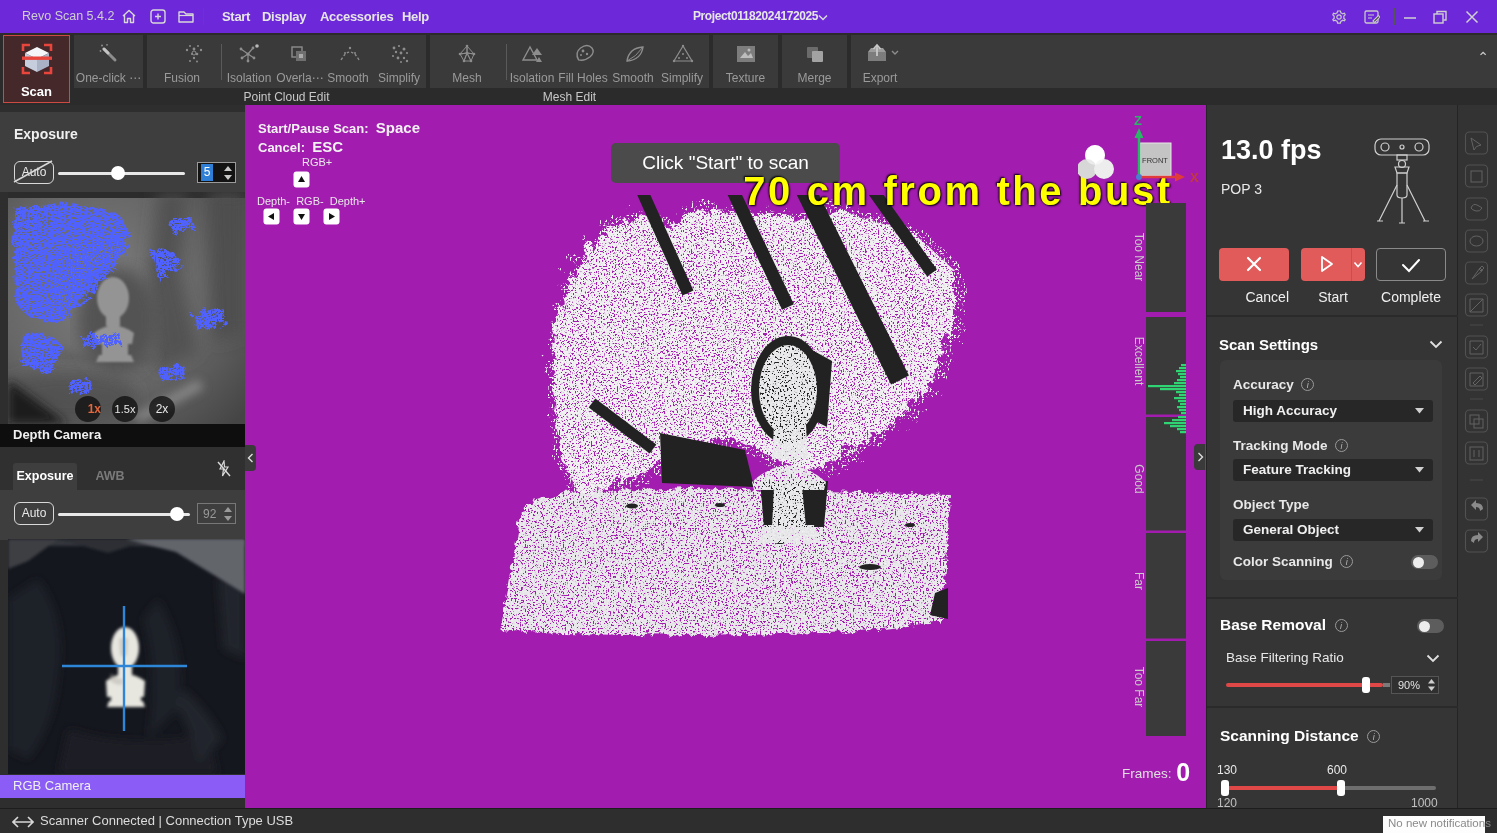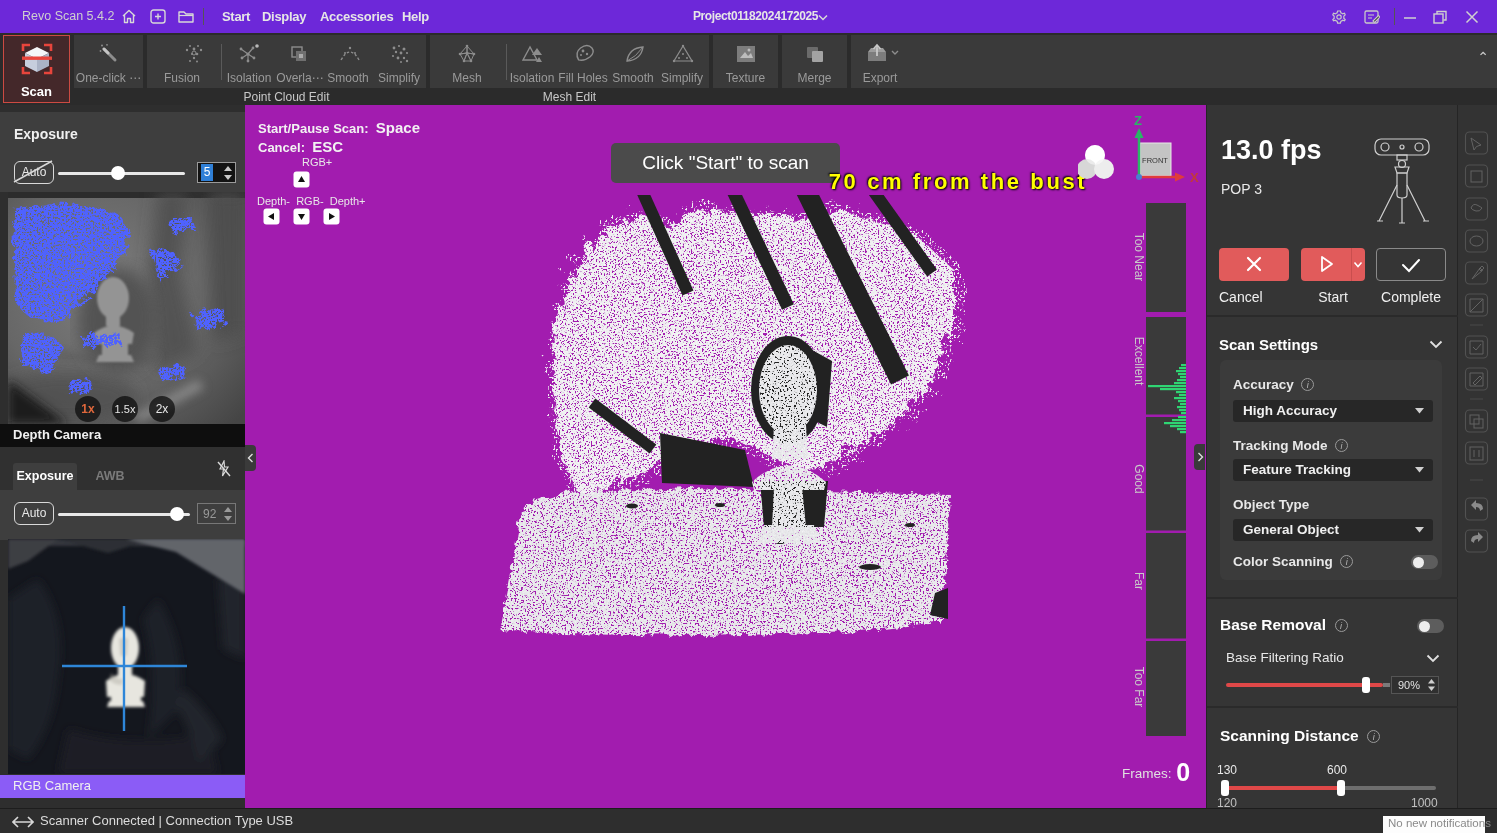--- a/index.html
+++ b/index.html
@@ -322,21 +322,21 @@
       <path d="M2 14 Q55 2 108 20 Q128 38 108 64 Q88 94 56 122 Q20 134 4 106 Z" fill="#fff"></path>
       <path d="M12 140 Q40 134 52 152 L36 178 L10 170 Z" fill="#fff"></path>
       <path d="M140 56 Q166 50 170 70 L148 86 Z" fill="#fff"></path>
       <path d="M182 120 L212 113 L216 128 L186 136 Z" fill="#fff"></path>
       <path d="M70 142 L108 137 L111 149 L73 154 Z" fill="#fff"></path>
       <path d="M158 26 L180 21 L184 35 L162 40 Z" fill="#fff"></path>
       <path d="M148 174 L172 169 L175 181 L151 186 Z" fill="#fff"></path>
       <path d="M56 188 L78 184 L80 195 L58 199 Z" fill="#fff"></path>
     </g>
   </svg>
-  <div style="position:absolute;left:75px;top:291px;width:26px;height:26px;background:rgba(10,10,10,0.72);border-radius:50%;color:#e0683c;font-size:12px;font-weight:bold;text-align:center;line-height:26px;">1x</div>
+  <div style="position:absolute;left:75px;top:291px;width:26px;height:26px;background:rgba(10,10,10,0.72);border-radius:50%;color:#e0683c;font-size:12px;font-weight:bold;text-align:right;line-height:26px;">1x</div>
   <div style="position:absolute;left:112px;top:291px;width:26px;height:26px;background:rgba(10,10,10,0.72);border-radius:50%;color:#e8e8e8;font-size:11px;text-align:center;line-height:26px;">1.5x</div>
   <div style="position:absolute;left:149px;top:291px;width:26px;height:26px;background:rgba(10,10,10,0.72);border-radius:50%;color:#e8e8e8;font-size:12px;text-align:center;line-height:26px;">2x</div>
   <div style="position:absolute;left:0;top:319px;width:245px;height:23px;background:#0e0e0e;color:#f0f0f0;font-size:13px;font-weight:bold;">
       <span style="position:absolute;left:13px;top:3px;">Depth Camera</span>
     </div>
 
   <div style="position:absolute;left:0;top:342px;width:245px;height:43px;background:#303030;">
     <div style="position:absolute;left:13px;top:16px;width:64px;height:27px;background:#3e3e3e;color:#fff;font-size:12.5px;font-weight:bold;text-align:center;line-height:27px;border-radius:3px 3px 0 0;">Exposure</div>
     <div style="position:absolute;left:88px;top:16px;width:44px;height:27px;color:#7a7a7a;font-size:12.5px;font-weight:bold;text-align:center;line-height:27px;">AWB</div>
     <svg width="16" height="18" viewBox="0 0 16 18" style="position:absolute;left:216px;top:13px;">
@@ -497,21 +497,21 @@
         <rect x="0.5" y="0.5" width="16" height="16" rx="3" fill="#fff"></rect>
         <polygon points="8.5,12 5,6 12,6" fill="#111"></polygon>
       </svg></div>
   <div class="hintbtn" style="position:absolute;left:78px;top:103px;"><svg width="17" height="17">
         <rect x="0.5" y="0.5" width="16" height="16" rx="3" fill="#fff"></rect>
         <polygon points="12,8.5 6,5 6,12" fill="#111"></polygon>
       </svg></div>
 
   <div style="position:absolute;left:366px;top:38px;width:229px;height:40px;background:#4b4b4b;border-radius:5px;color:#fff;font-size:19px;text-align:center;line-height:40px;">Click "Start" to scan</div>
 
-  <div style="position:absolute;left:490px;top:64px;width:446px;text-align:center;color:#ffff00;font-size:22px;font-weight:bold;letter-spacing:2.6px;text-shadow:1px 1px 2px #000,-1px -1px 2px #000;">70 cm from the bust</div>
+  <div style="position:absolute;left:490px;top:64px;width:446px;text-align:center;color:#ffff00;font-size:40px;font-weight:bold;letter-spacing:2.6px;text-shadow:1px 1px 2px #000,-1px -1px 2px #000;">70 cm from the bust</div>
 
   <svg width="40" height="40" style="position:absolute;left:833px;top:38px;">
     <circle cx="17" cy="12" r="10" fill="#ffffff"></circle>
     <circle cx="9" cy="26" r="10" fill="#d7d7d7"></circle>
     <circle cx="26" cy="26" r="10" fill="#ededed"></circle>
     <circle cx="17" cy="12" r="10" fill="#ffffff" opacity="0.5"></circle>
   </svg>
 
   <svg width="80" height="80" style="position:absolute;left:884px;top:5px;">
     <text x="5" y="15" fill="#29b765" font-size="13" font-weight="bold">Z</text>
@@ -611,21 +611,21 @@
     <div style="position:absolute;right:13px;top:0;width:1px;height:33px;background:#c94e4e;"></div>
     <svg width="10" height="8" style="position:absolute;right:2px;top:13px;">
         <path d="M1.5 1.5 L5 5.5 L8.5 1.5" stroke="#fff" stroke-width="1.5" fill="none"></path>
       </svg>
   </div>
   <div style="position:absolute;left:169px;top:143px;width:70px;height:33px;background:none;border:1px solid #8a8a8a;border-radius:4px;">
     <svg width="20" height="16" style="position:absolute;left:24px;top:8px;">
         <path d="M2 8 L8 14 L18 3" stroke="#fff" stroke-width="2" fill="none" stroke-linecap="round"></path>
       </svg>
   </div>
-  <div style="position:absolute;left:12px;top:184px;width:70px;text-align:left;font-size:14px;color:#f0f0f0;">Cancel</div>
+  <div style="position:absolute;left:12px;top:184px;width:70px;text-align:right;font-size:14px;color:#f0f0f0;">Cancel</div>
   <div style="position:absolute;left:94px;top:184px;width:64px;text-align:center;font-size:14px;color:#f0f0f0;">Start</div>
   <div style="position:absolute;left:169px;top:184px;width:70px;text-align:center;font-size:14px;color:#f0f0f0;">Complete</div>
   <div style="position:absolute;left:0;top:210px;width:252px;height:2px;background:#2a2a2a;"></div>
   <div style="position:absolute;left:12px;top:231px;font-size:15px;font-weight:bold;color:#fff;">Scan Settings</div>
   <svg width="14" height="9" style="position:absolute;left:222px;top:235px;">
       <path d="M1.5 1.5 L7 7 L12.5 1.5" stroke="#e0e0e0" stroke-width="1.8" fill="none"></path>
     </svg>
 
   <div style="position:absolute;left:13px;top:255px;width:222px;height:220px;background:#3b3b3b;border-radius:6px;">
     <div style="position:absolute;left:13px;top:17px;font-size:13.5px;font-weight:bold;color:#e8e8e8;">Accuracy&nbsp; <span class="info">i</span></div>

